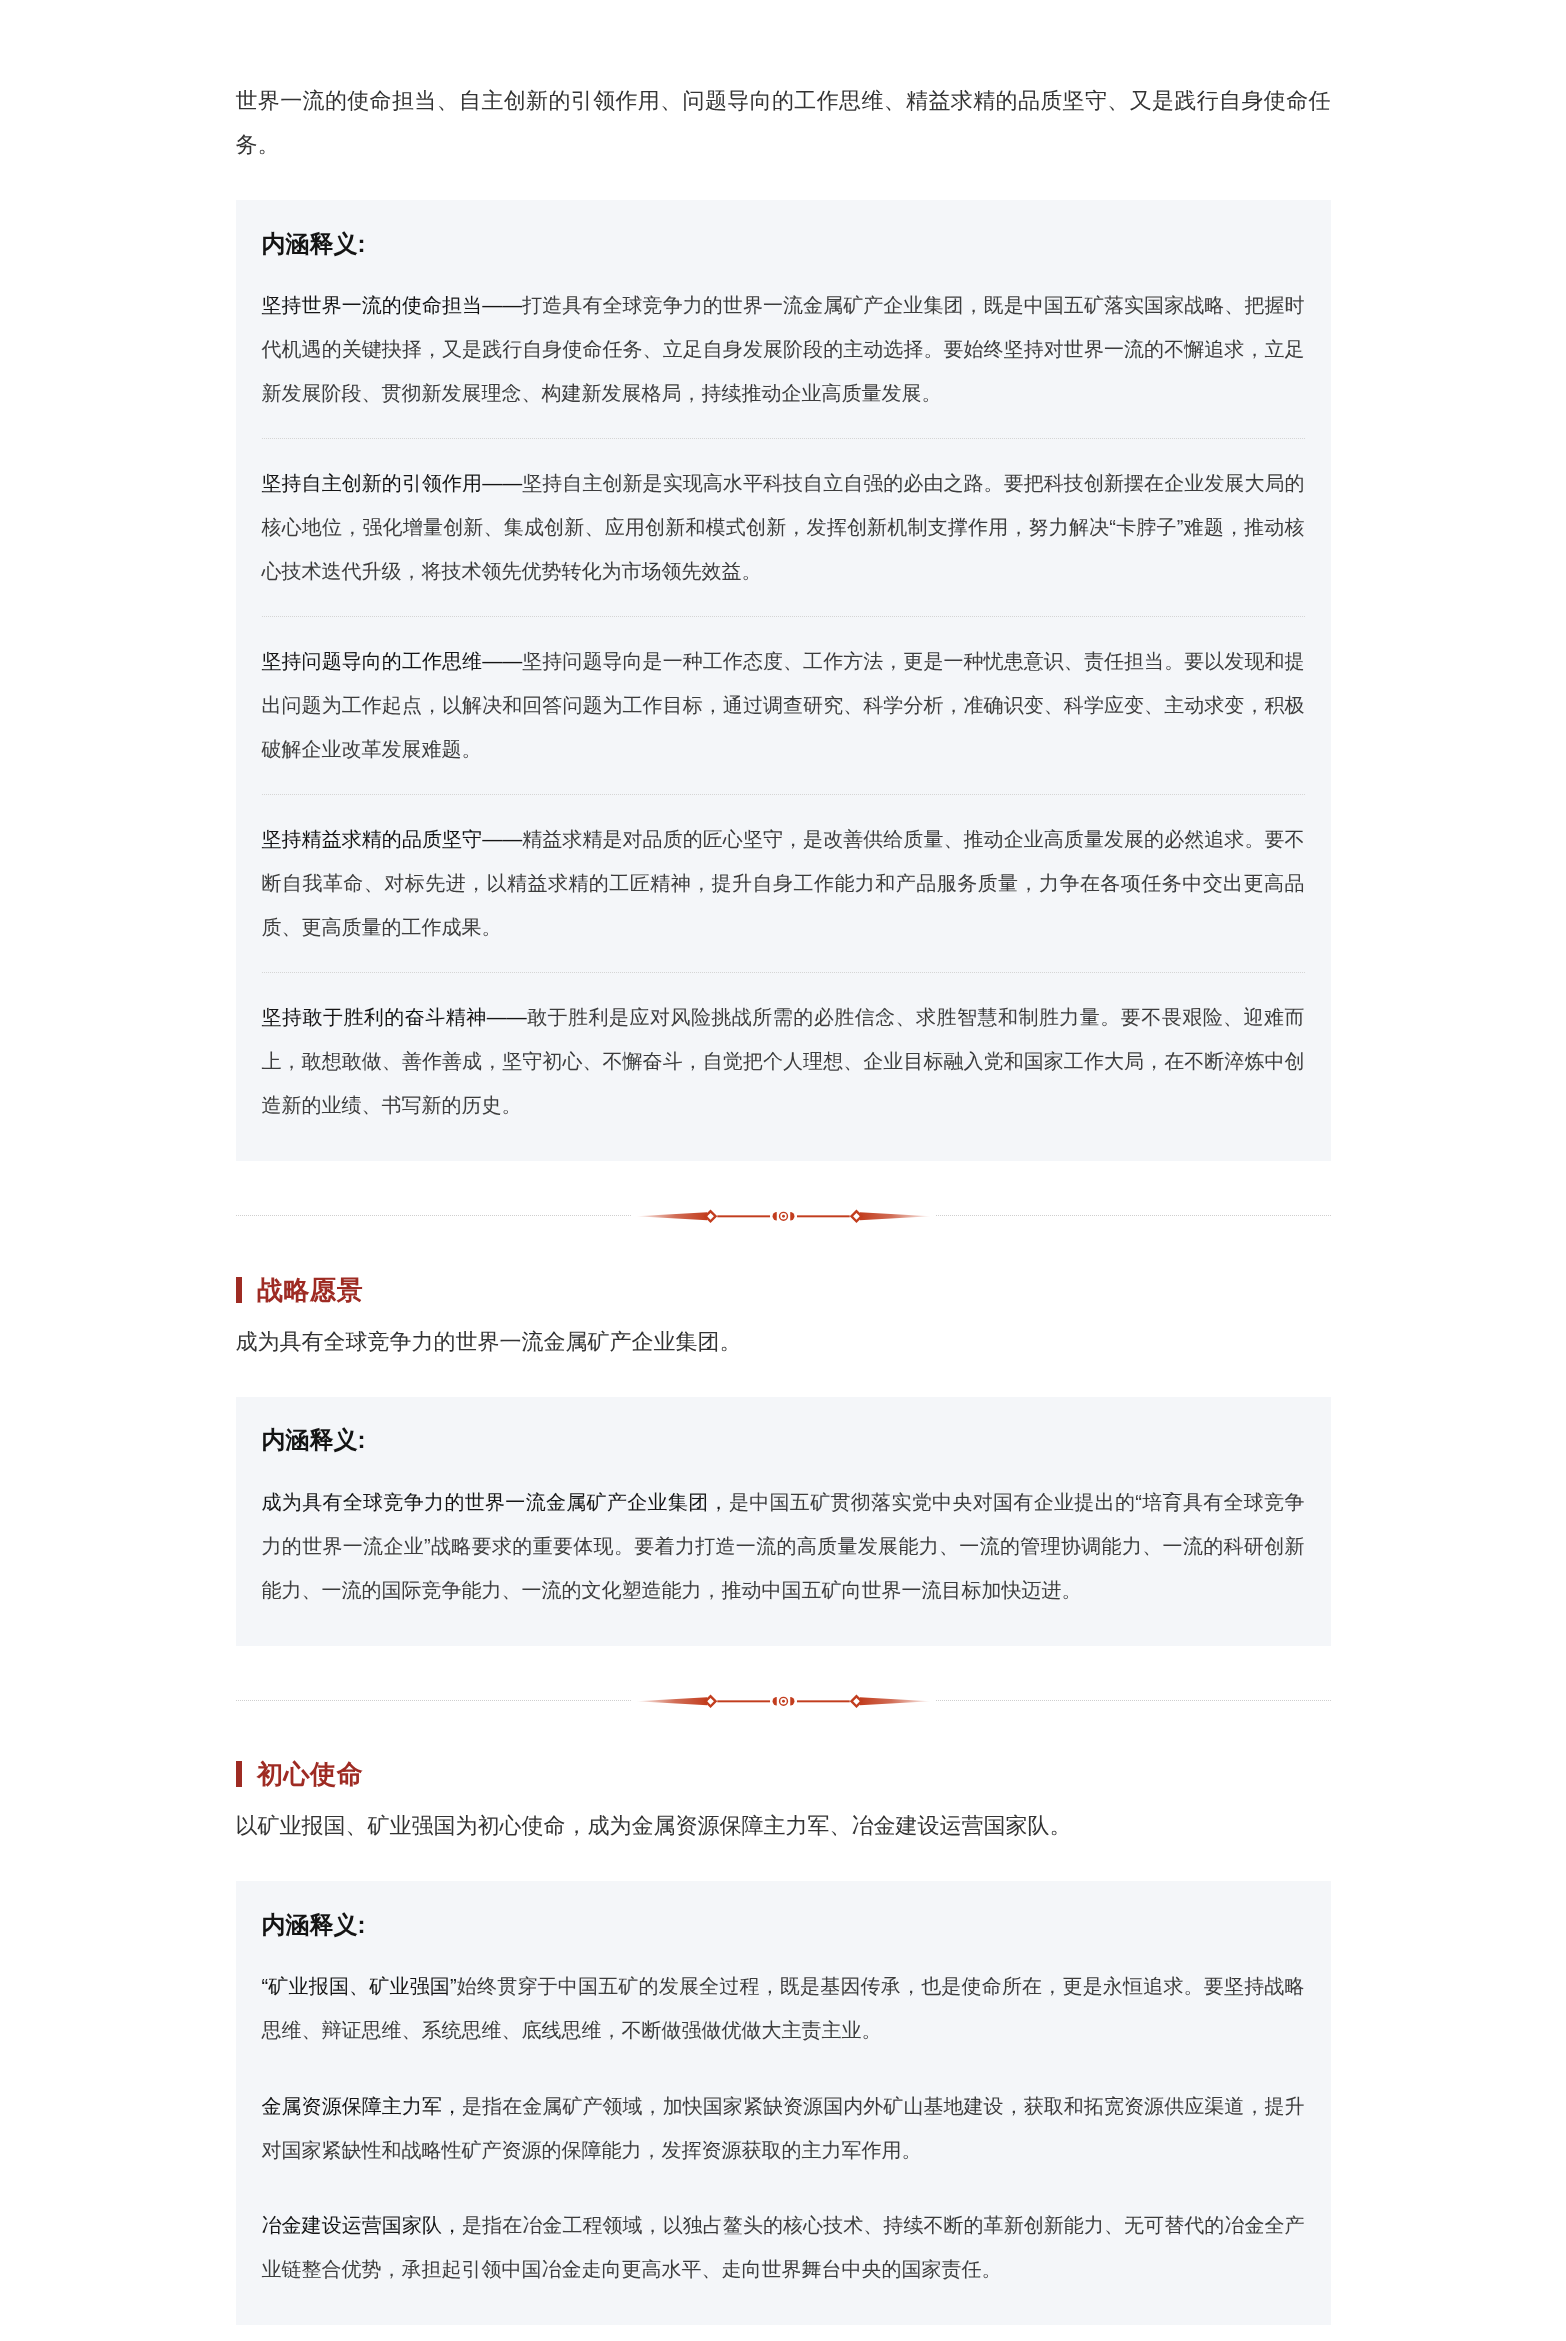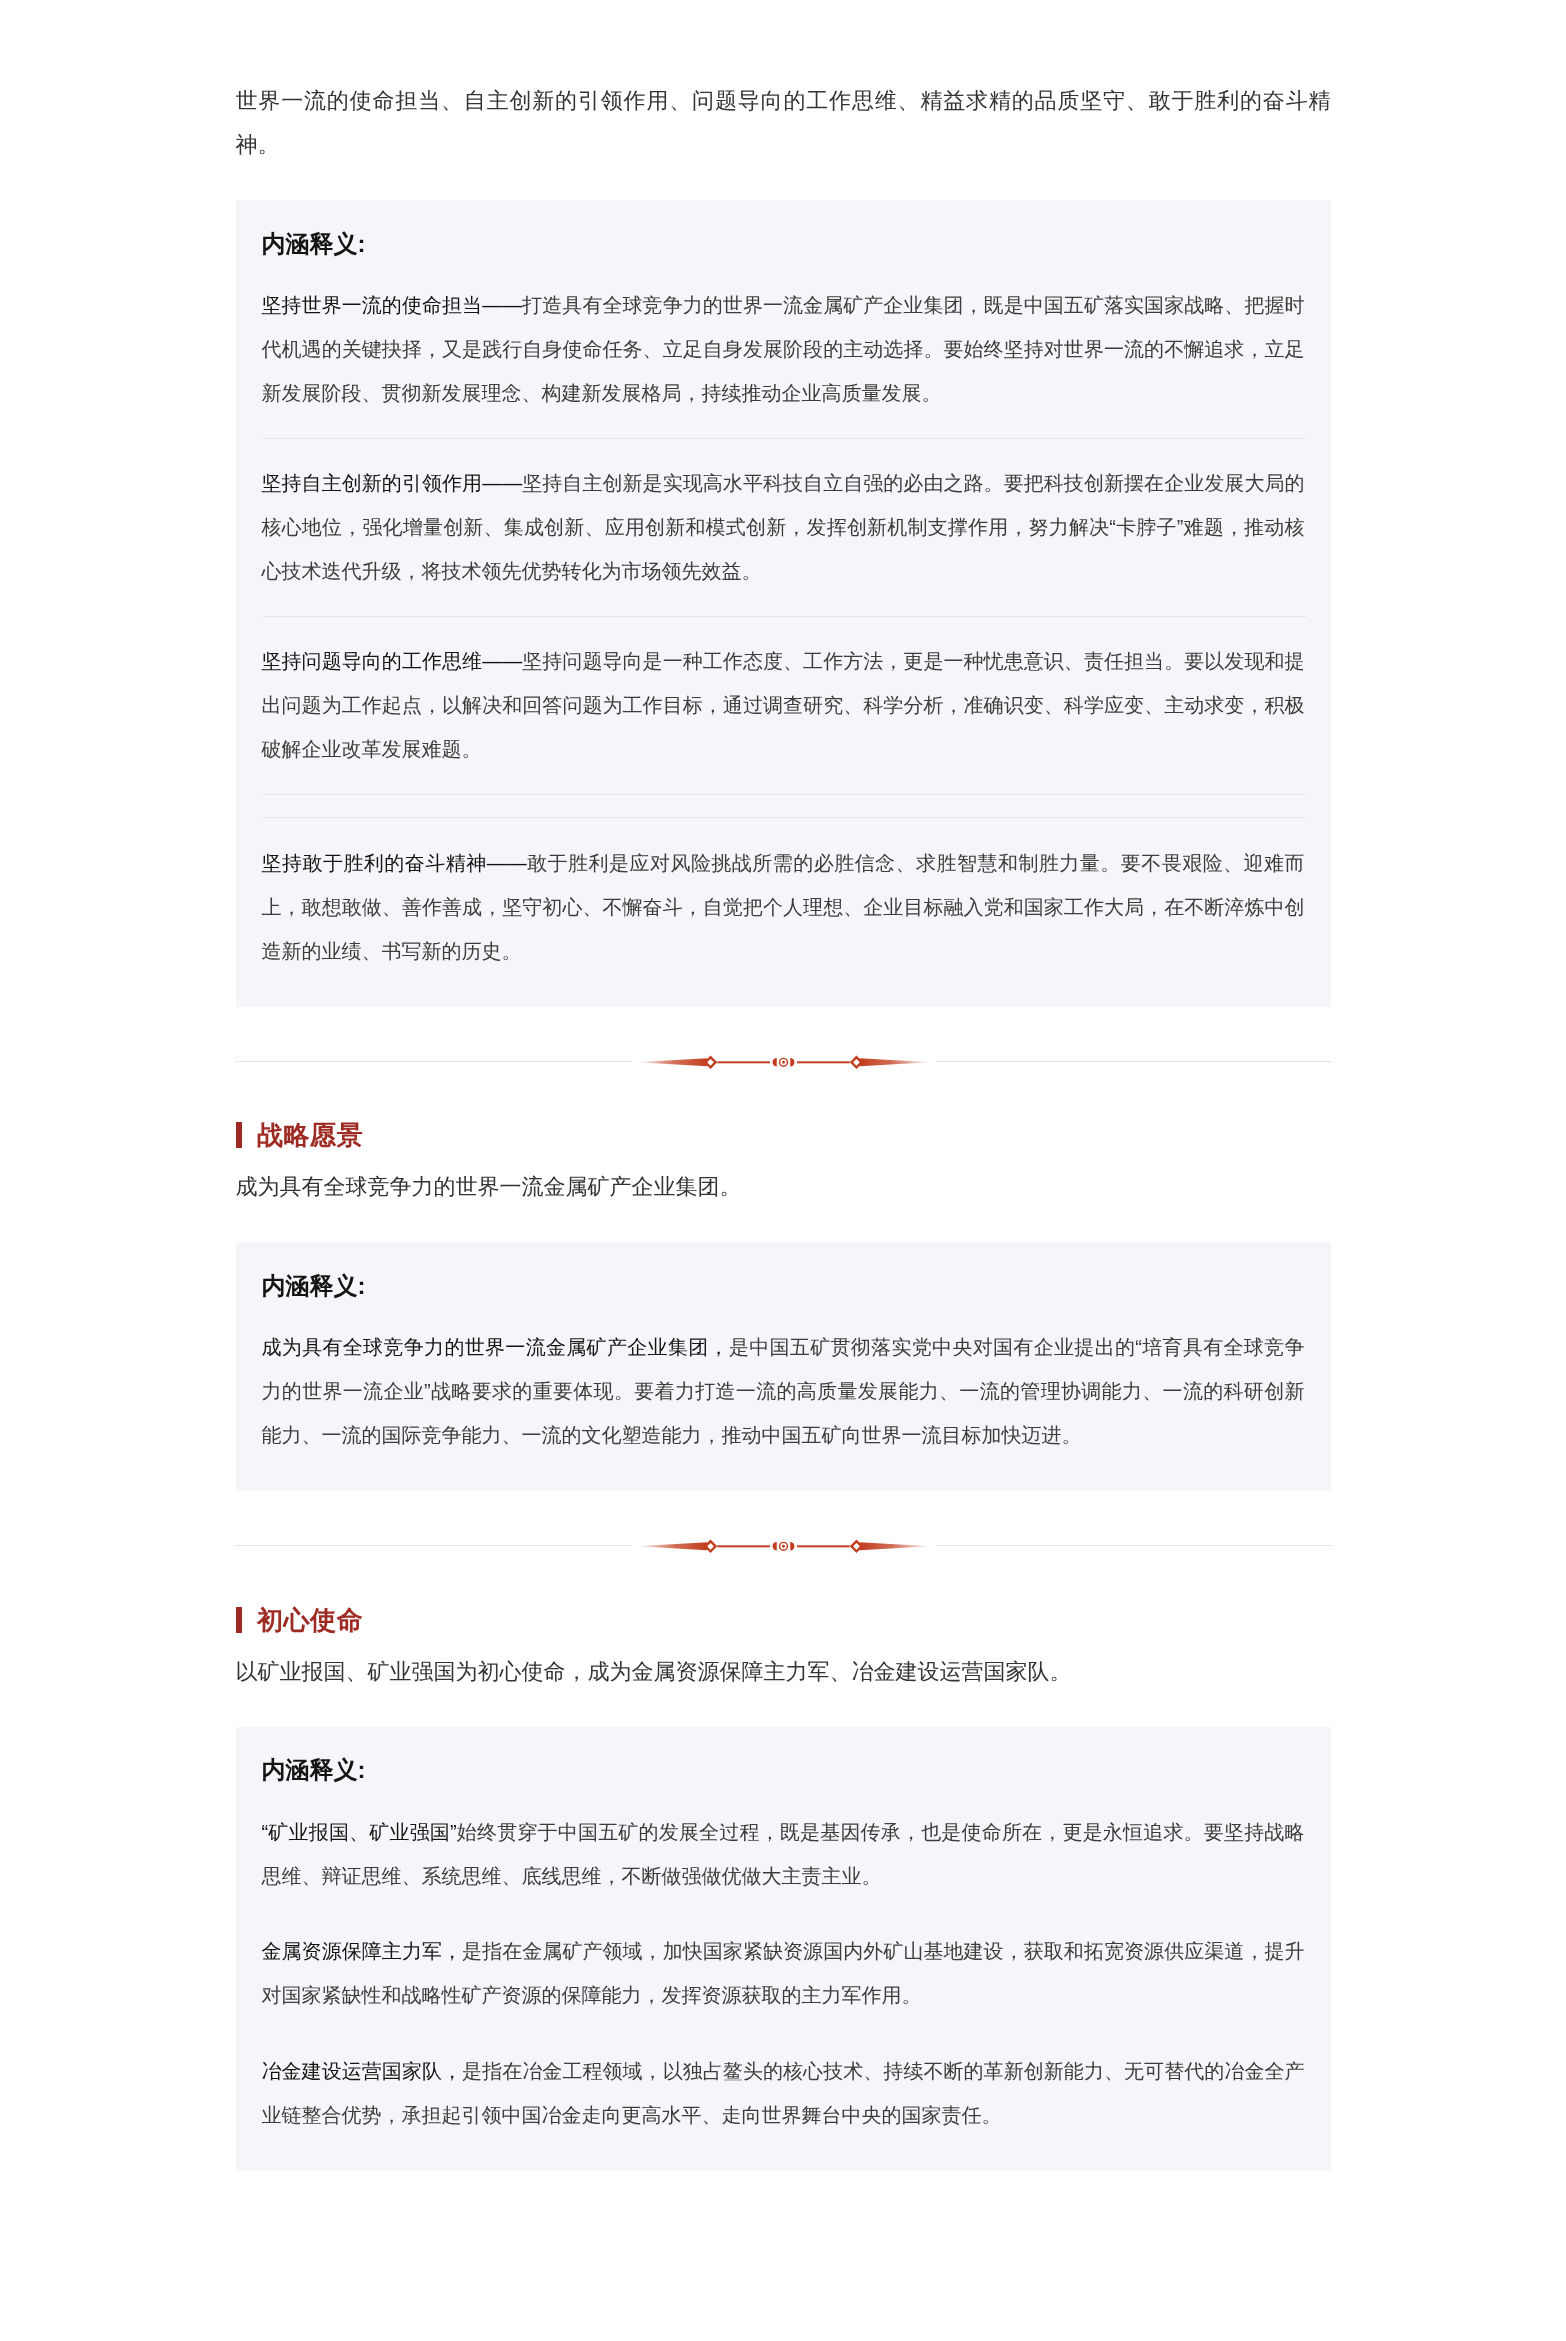--- a/index.html
+++ b/index.html
@@ -38,29 +38,30 @@
   }
   .orn-wrap{position:absolute;left:50%;top:0;transform:translateX(-50%);background:#ffffff;padding:0 4.5px;font-size:0;line-height:0;}
   .ornament{display:block;}
 </style>
 </head>
 <body>
 
 <main class="page">
 
   <section class="sec">
-    <p class="lede">世界一流的使命担当、自主创新的引领作用、问题导向的工作思维、精益求精的品质坚守、敢于胜利的奋斗精神。</p>
+    <p class="lede">世界一流的使命担当、自主创新的引领作用、问题导向的工作思维、精益求精的品质坚守、又是践行自身使命任务。</p>
     <div class="box">
       <div class="box-heading">内涵释义:</div>
       <p class="bp"><strong>坚持世界一流的使命担当——</strong><span>打造具有全球竞争力的世界一流金属矿产企业集团，既是中国五矿落实国家战略、把握时代机遇的关键抉择，又是践行自身使命任务、立足自身发展阶段的主动选择。要始终坚持对世界一流的不懈追求，立足新发展阶段、贯彻新发展理念、构建新发展格局，持续推动企业高质量发展。</span></p>
       <hr class="sep">
       <p class="bp"><strong>坚持自主创新的引领作用——</strong><span>坚持自主创新是实现高水平科技自立自强的必由之路。要把科技创新摆在企业发展大局的核心地位，强化增量创新、集成创新、应用创新和模式创新，发挥创新机制支撑作用，努力解决“卡脖子”难题，推动核心技术迭代升级，将技术领先优势转化为市场领先效益。</span></p>
       <hr class="sep">
       <p class="bp"><strong>坚持问题导向的工作思维——</strong><span>坚持问题导向是一种工作态度、工作方法，更是一种忧患意识、责任担当。要以发现和提出问题为工作起点，以解决和回答问题为工作目标，通过调查研究、科学分析，准确识变、科学应变、主动求变，积极破解企业改革发展难题。</span></p>
       <hr class="sep">
+      <p class="bp"><strong>坚持精益求精的品质坚守——</strong><span>精益求精是对品质的匠心坚守，是改善供给质量、推动企业高质量发展的必然追求。要不断自我革命、对标先进，以精益求精的工匠精神，提升自身工作能力和产品服务质量，力争在各项任务中交出更高品质、更高质量的工作成果。</span></p>
       <hr class="sep">
       <p class="bp"><strong>坚持敢于胜利的奋斗精神——</strong><span>敢于胜利是应对风险挑战所需的必胜信念、求胜智慧和制胜力量。要不畏艰险、迎难而上，敢想敢做、善作善成，坚守初心、不懈奋斗，自觉把个人理想、企业目标融入党和国家工作大局，在不断淬炼中创造新的业绩、书写新的历史。</span></p>
     </div>
   </section>
 
   <div class="divider">
     <span class="orn-wrap">
       <svg class="ornament" width="295" height="14.6" viewBox="0 0 524 26" xmlns="http://www.w3.org/2000/svg">
         <defs>
           <linearGradient id="fl1" x1="0" y1="0" x2="1" y2="0">

